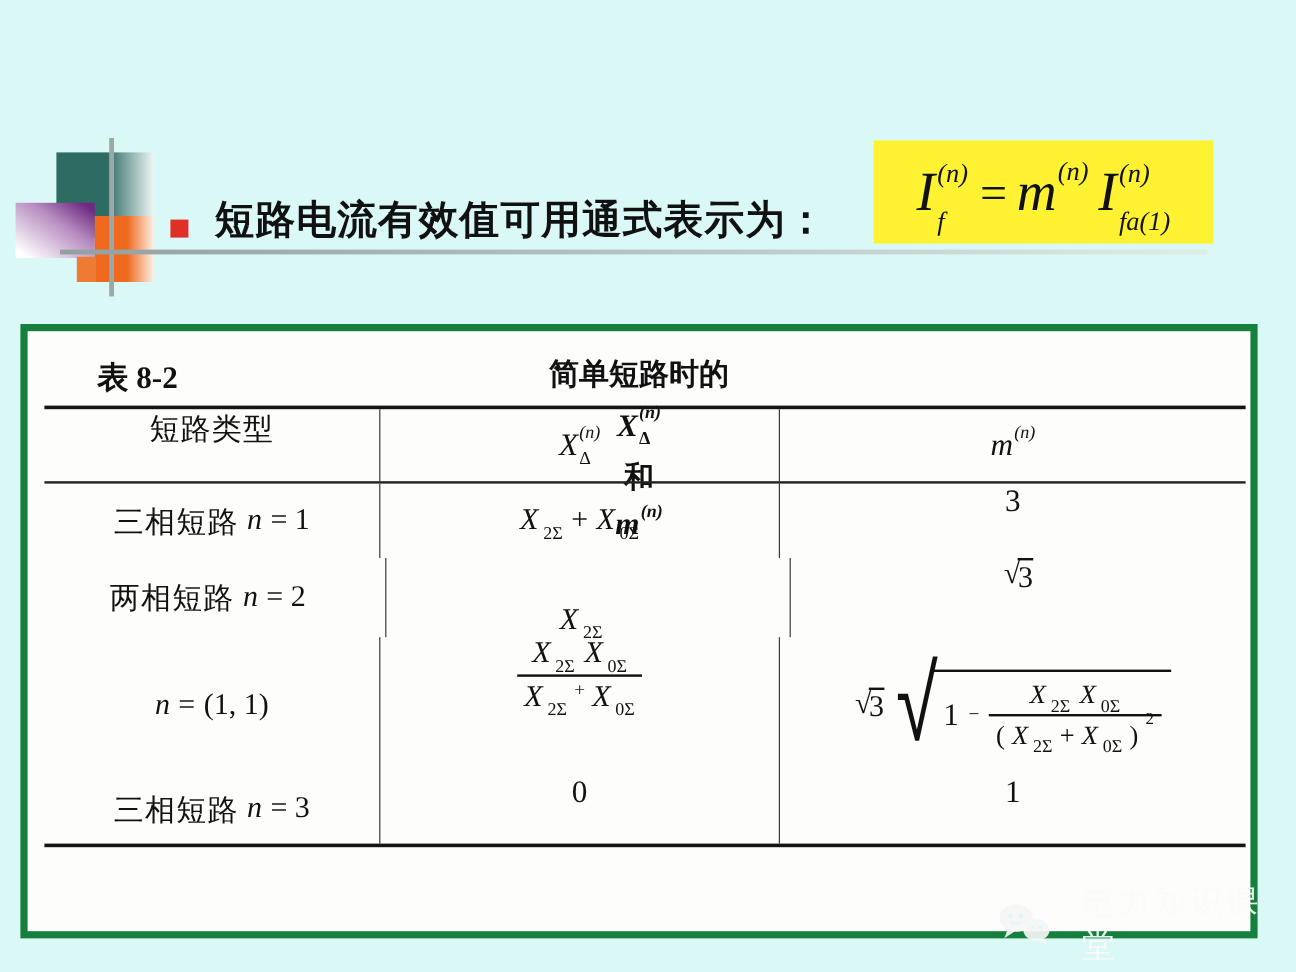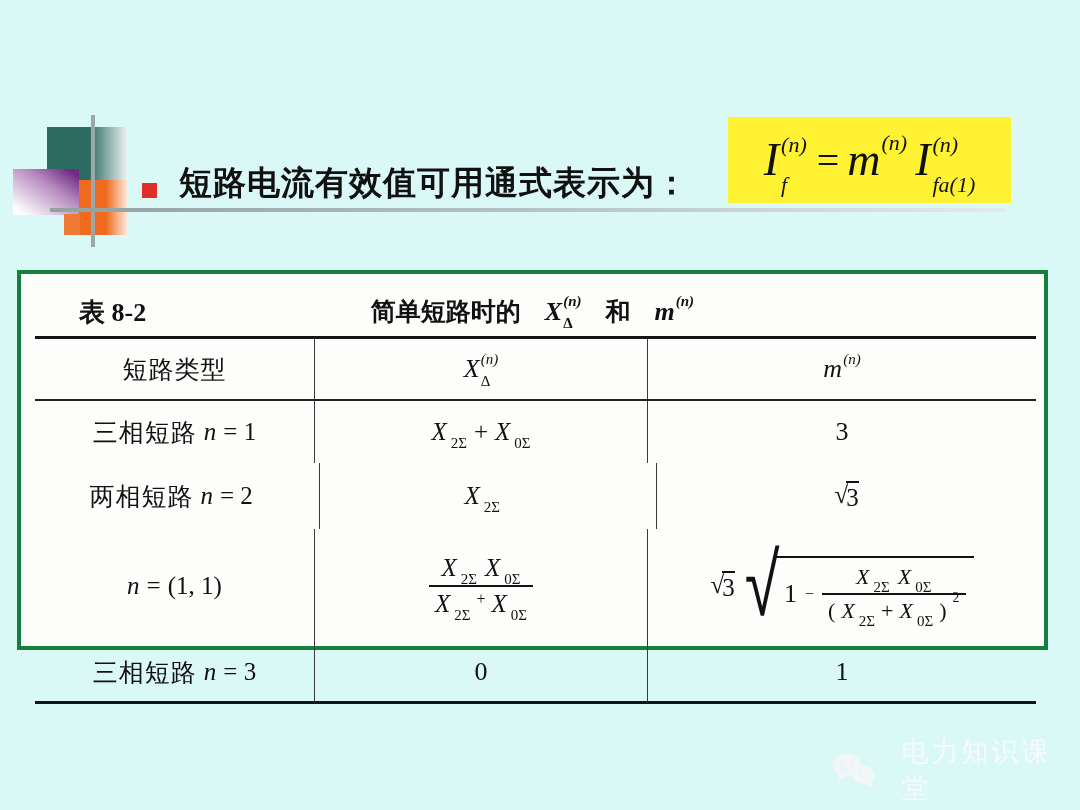--- a/index.html
+++ b/index.html
@@ -28,29 +28,29 @@
     display:flex;align-items:center;justify-content:center;}
   .fm{font-family:"Liberation Serif","DejaVu Serif",serif;font-style:italic;}
   .fbase{font-size:46px;line-height:1;}
   .fstack{display:inline-flex;flex-direction:column;align-items:flex-start;justify-content:space-between;
     height:62px;font-size:22px;line-height:1;transform:translateY(5px);margin-left:2px;}
   .feq{font-size:40px;font-style:normal;margin:0 8px 0 10px;font-family:"Liberation Serif",serif;}
   .fsup{font-size:22px;position:relative;top:-17px;margin-left:1px;}
   .fgap{width:8px;display:inline-block;}
 
   
-  .table-box{position:absolute;left:17px;top:270px;width:1031px;height:380px;background:#fdfdfb;
-    border:4px solid #15803d;box-sizing:border-box;font-family:"Liberation Serif","DejaVu Serif",serif;}
+  .table-box{position:absolute;left:17px;top:270px;width:1031px;height:512px;background:#fdfdfb;
+    border:6px solid #15803d;box-sizing:border-box;font-family:"Liberation Serif","DejaVu Serif",serif;}
   .tcaption-label{position:absolute;left:58px;top:21px;font-size:26px;font-weight:700;}
   .tcaption{position:absolute;left:0;right:0;top:19px;display:flex;justify-content:center;
-    align-items:center;gap:24px;font-size:25px;font-weight:700;}
+    align-items:center;gap:8px;font-size:25px;font-weight:700;flex-direction:column;}
   .tgrid{position:absolute;left:14px;top:62px;width:1001px;
     border-top:3.5px solid #151515;border-bottom:3.5px solid #151515;}
   .trow{display:flex;align-items:stretch;}
-  .tcell{display:flex;align-items:center;justify-content:center;box-sizing:border-box;}
+  .tcell{display:flex;justify-content:center;box-sizing:border-box;}
   .c1{width:279px;} .c2{width:333px;border-left:1.8px solid #3a3a3a;}
   .c3{width:389px;border-left:1.8px solid #3a3a3a;}
   .thead-row{height:60px;border-bottom:2px solid #222;}
   .r1{height:62px;} .r2{height:66px;gap:12px;} .r3{height:114px;} .r4{height:58px;}
   .zh{font-size:25px;letter-spacing:1px;}
   .mi{font-style:italic;font-family:"Liberation Serif","DejaVu Serif",serif;}
   .mx{display:inline-flex;align-items:center;font-size:26px;}
   .stack{display:inline-flex;flex-direction:column;align-items:flex-start;font-size:15px;
     line-height:1;gap:7px;transform:translateY(1px);margin-left:1px;}
   .ssup{font-style:italic;} .ssub{font-style:normal;}

